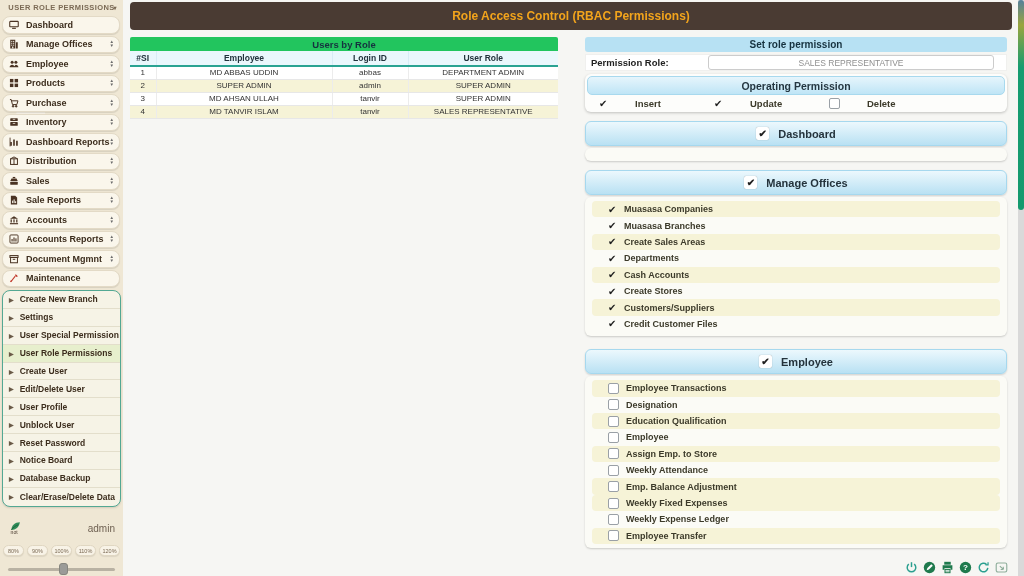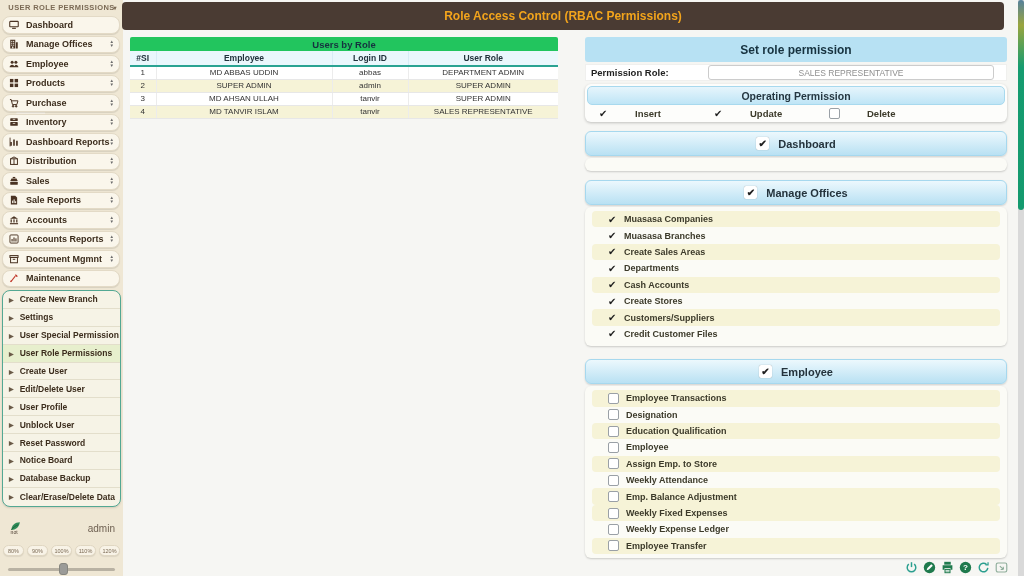--- a/index.html
+++ b/index.html
@@ -40,42 +40,42 @@
   .zoom-row { position:absolute; top:545px; left:3px; right:3px; display:flex; gap:3px; }
   .zoom-pill { flex:1; height:11px; background:#f8f3e7; border:1px solid #e0d7c2; border-radius:6px;
     font-size:5.5px; color:#7b6a55; display:flex; align-items:center; justify-content:center;
     box-shadow:0 1px 1px rgba(0,0,0,.08); cursor:pointer; }
   .zoom-slider { position:absolute; top:563px; left:8px; right:8px; height:12px; }
   .zs-track { position:absolute; top:5px; left:0; right:0; height:3px; background:#b9b2a3; border-radius:2px; }
   .zs-thumb { position:absolute; left:48%; top:0; width:9px; height:12px; background:#9b9b98;
     border:1px solid #86867f; border-radius:3px; cursor:pointer; }
 
   
-  .app-header { position:absolute; left:122px; top:2px; width:882px; height:28px; background:#4a3b33;
+  .app-header { position:absolute; left:130px; top:2px; width:882px; height:28px; background:#4a3b33;
     border-radius:4px; display:flex; align-items:center; justify-content:center;
     color:#f2a41c; font-weight:bold; font-size:12px; }
 
   
   .users-table { position:absolute; left:130px; top:37px; width:428px; }
   .ut-title { height:14px; background:#22c55e; border-radius:2px 2px 0 0; display:flex;
     align-items:center; justify-content:center; font-size:9.5px; font-weight:bold; color:#16323f; }
   .users-table table { width:100%; border-collapse:collapse; background:#fff; table-layout:fixed; }
   .users-table th { background:#eaf7fc; font-size:8.5px; font-weight:bold; color:#22333d; height:15px;
     border-right:1px solid #d8ecf5; border-bottom:2px solid #2aa392; text-align:center; }
   .users-table th:last-child { border-right:none;margin-left:36px; }
   .users-table td { font-size:8px; color:#333; height:13px; text-align:center;
     border-right:1px solid #ececec; border-bottom:1px solid #e7e7e7; overflow:hidden; white-space:nowrap; }
   .users-table td:last-child { border-right:none; }
   .users-table tr.alt td { background:#f6f3d7; }
   .col-si{width:26px} .col-emp{width:176px} .col-login{width:76px} .col-role{width:150px}
 
   
   .right-col { position:absolute; left:585px; top:37px; width:422px; }
-  .rp-title { height:25px; background:#b7e1f3; border-radius:3px; display:flex; align-items:center;
-    justify-content:center; font-size:12px; font-weight:bold; color:#16323f; }
+  .rp-title { height:15px; background:#b7e1f3; border-radius:3px; display:flex; align-items:center;
+    justify-content:center; font-size:10px; font-weight:bold; color:#16323f; }
   .role-row { display:flex; align-items:center; margin-top:2px; height:17px; background:#fff;
     border:1px solid #f0f0ee; }
   .role-label { width:122px; padding-left:5px; font-size:9.5px; font-weight:bold; color:#222; }
   .role-select { flex:1; margin-right:12px; height:15px; border:1px solid #ccc; border-radius:3px;
     background:#fff; display:flex; align-items:center; justify-content:center;
     font-size:8.5px; color:#8f8f8f; cursor:pointer; }
   .op-card { margin-top:3px; background:#fdfdfb; border-radius:6px; box-shadow:0 1px 3px rgba(0,0,0,.22); padding:2px 2px 0 2px; }
   .op-header { height:19px; background:linear-gradient(#e6f5fc,#bfe5f6); border:1px solid #a8d9ee;
     border-radius:5px; display:flex; align-items:center; justify-content:center;
     font-size:10.5px; font-weight:bold; color:#253742; }

